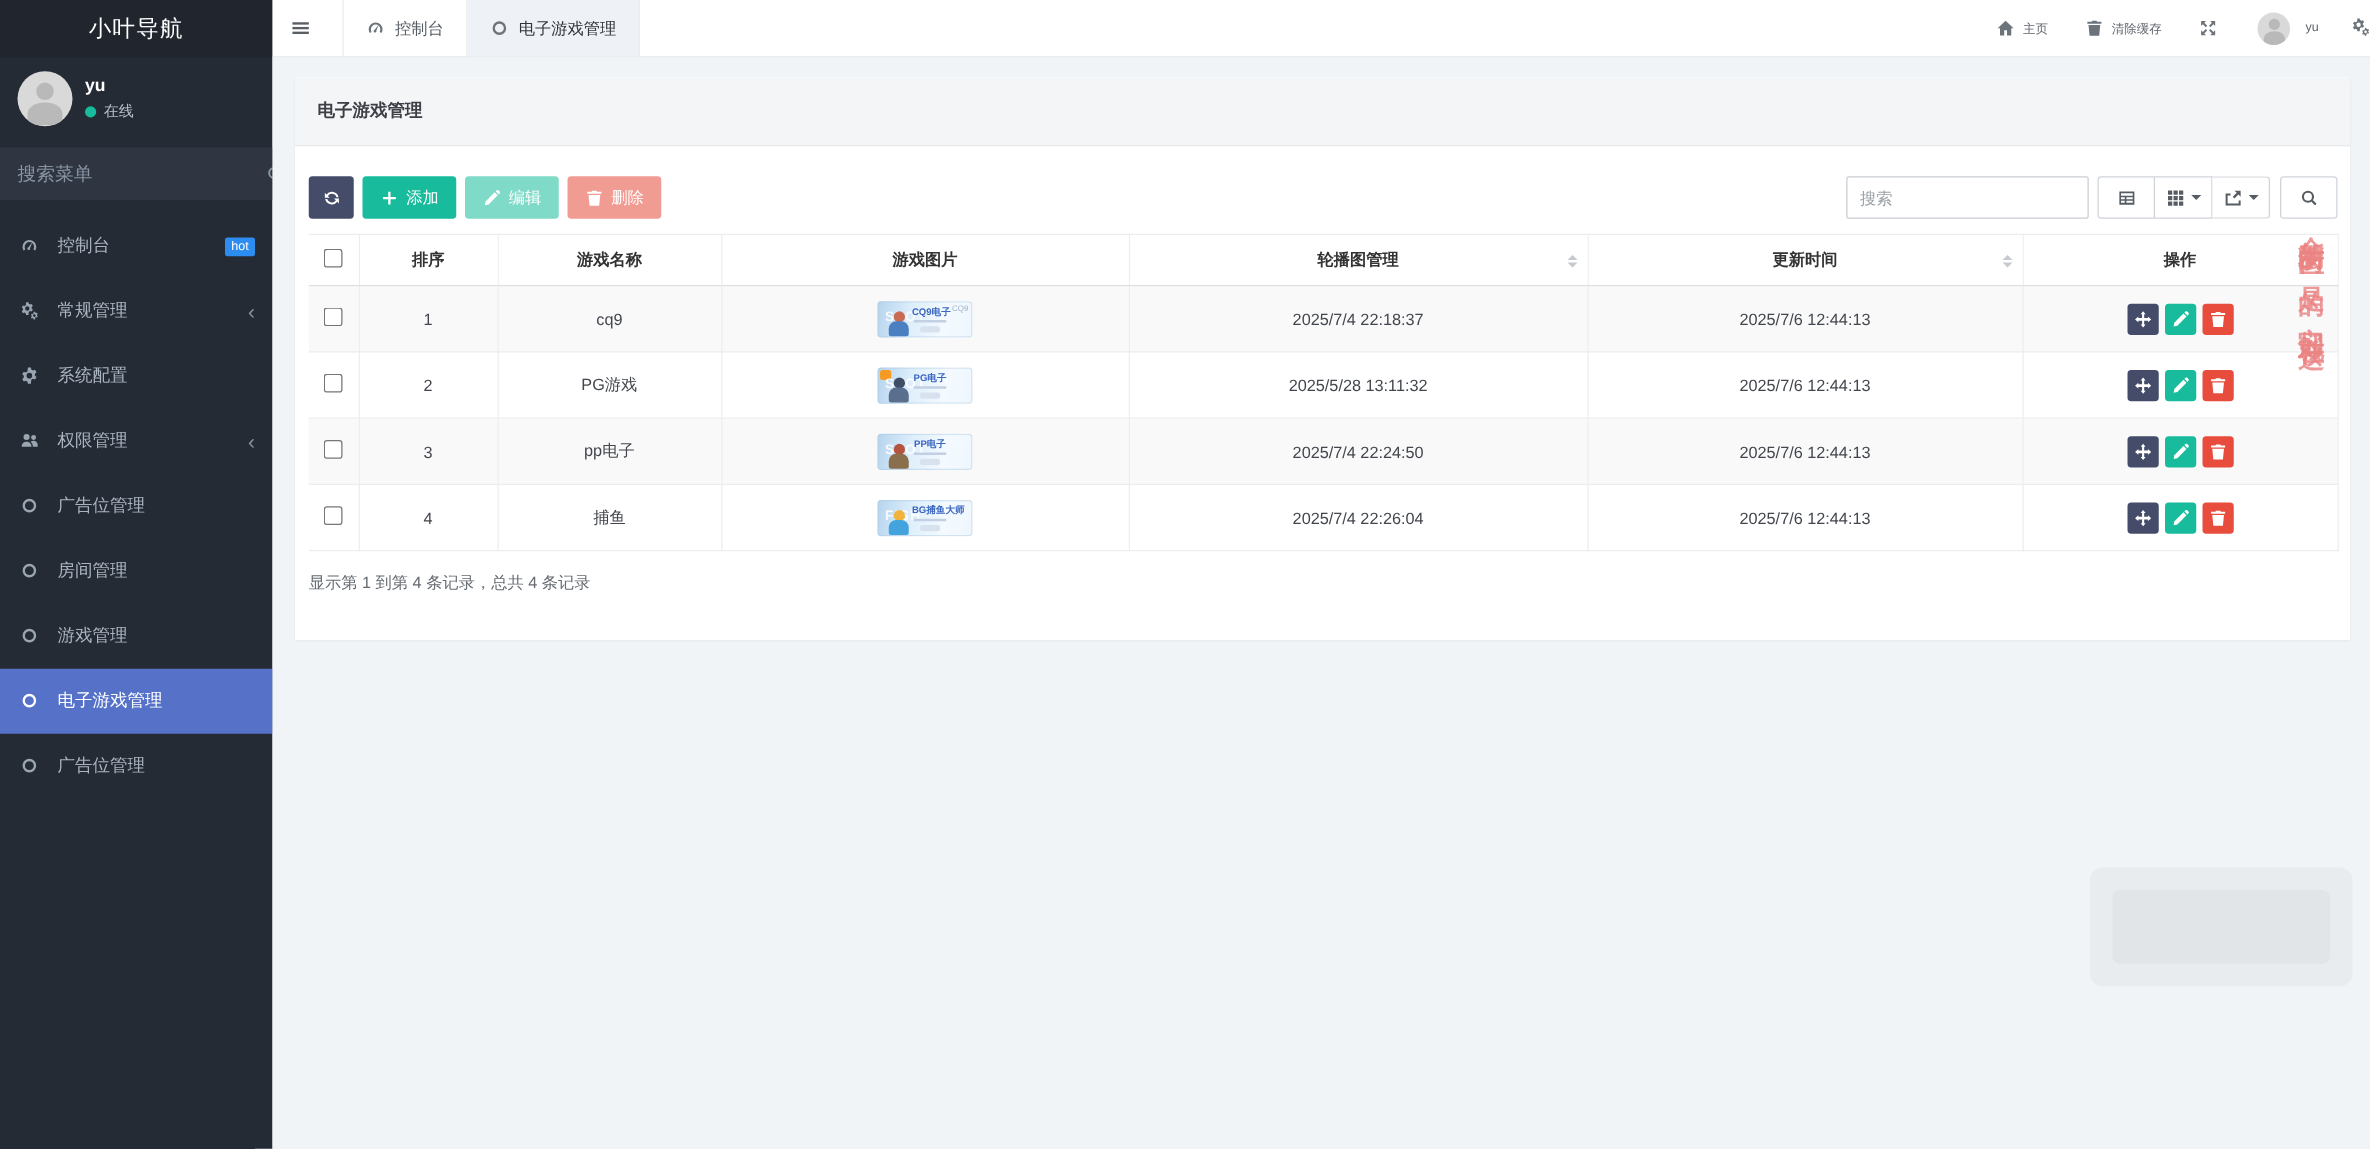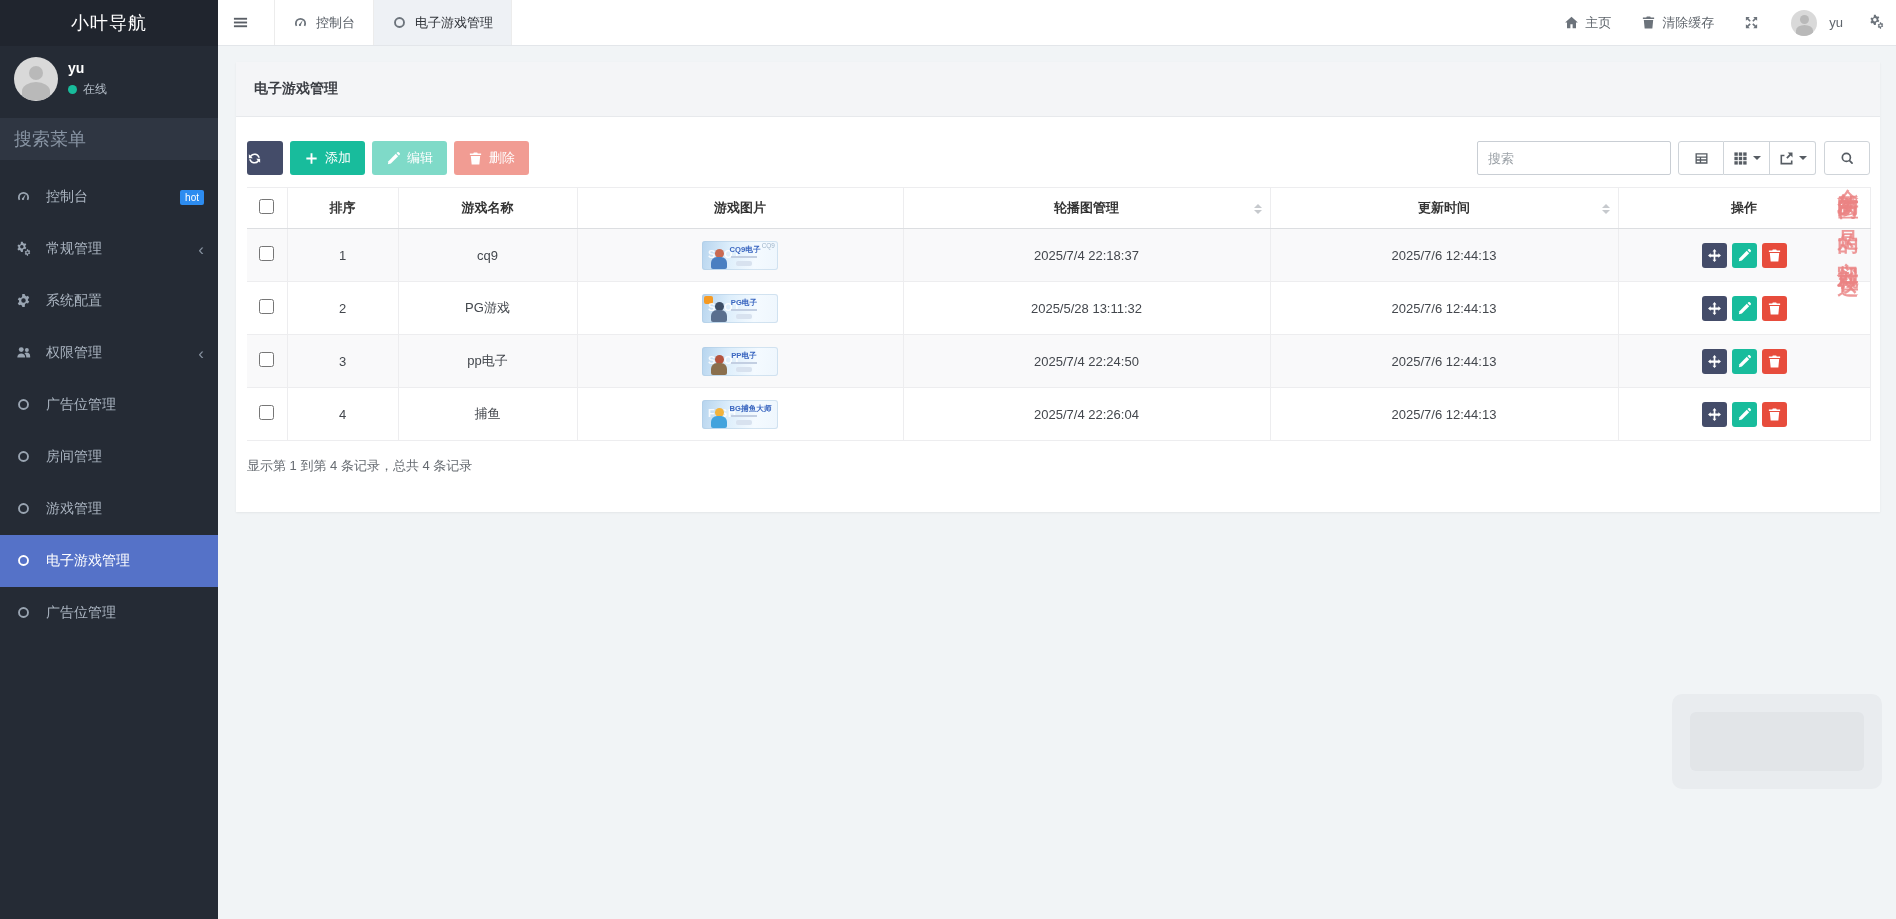--- a/index.html
+++ b/index.html
@@ -16,55 +16,55 @@
   .avatar:before{content:"";position:absolute;left:50%;top:9px;width:14px;height:14px;margin-left:-7px;border-radius:50%;background:#b9b9b9;}
   .avatar:after{content:"";position:absolute;left:50%;top:25px;width:28px;height:18px;margin-left:-14px;border-radius:50% 50% 0 0;background:#b9b9b9;}
   .avatar.small{width:26px;height:26px;}
   .avatar.small:before{top:5px;width:9px;height:9px;margin-left:-4.5px;}
   .avatar.small:after{top:15px;width:17px;height:11px;margin-left:-8.5px;}
   .uinfo{margin-left:10px;}
   .uname{color:#fff;font-weight:bold;font-size:14px;line-height:17px;}
   .ustatus{font-size:12px;color:#b7c0cb;display:flex;align-items:center;margin-top:4px;}
   .dot{width:9px;height:9px;border-radius:50%;background:#18bc9c;margin-right:6px;}
   .side-search{margin-top:6px;height:42px;background:#2f3642;display:flex;align-items:center;padding:0 14px;}
-  .side-search input{flex:1;background:transparent;border:none;outline:none;color:#cfd6df;font-size:18px;}
+  .side-search input{flex:1;background:transparent;border:none;outline:none;color:#cfd6df;font-size:15px;}
   .side-search input::placeholder{color:#8894a3;}
   .side-search .i{color:#8894a3;}
   .menu{margin-top:11px;}
   .mitem{height:52px;display:flex;align-items:center;padding:0 14px 0 16px;font-size:14px;color:#aab4c0;cursor:pointer;position:relative;}
   .mitem .i{width:18px;height:16px;margin-right:12px;color:#9aa5b2;flex:none;}
   .mitem.active{background:#5572c8;color:#fff;}
   .mitem.active .i{color:#fff;}
   .badge-hot{margin-left:auto;background:#2d8cf0;color:#fff;font-size:10px;line-height:15px;padding:0 5px;border-radius:2px;}
   .chev{margin-left:auto;color:#8792a0;font-size:17px;line-height:1;}
 
   
   .topbar{position:absolute;left:218px;top:0;right:0;height:46px;background:#fff;border-bottom:1px solid #e3e6ea;display:flex;align-items:stretch;}
   .burger{width:44px;display:flex;align-items:center;justify-content:center;color:#5a5f66;cursor:pointer;}
   .tab{display:flex;align-items:center;padding:0 18px;font-size:13px;color:#555b63;border-right:1px solid #ececec;cursor:pointer;}
   .tab .i{margin-right:8px;color:#6c737b;}
   .tab.first{margin-left:12px;border-left:1px solid #ececec;}
   .tab.active{background:#eef1f5;color:#30343a;}
-  .top-right{margin-left:auto;display:flex;align-items:center;padding-right:12px;color:#60666d;font-size:13px;}
+  .top-right{margin-left:auto;display:flex;align-items:center;color:#60666d;font-size:10px;}
   .top-act{display:flex;align-items:center;cursor:pointer;white-space:nowrap;}
   .top-act .i{margin-right:6px;color:#6c737b;}
   .g26{margin-left:30px;align-items:center;}
   .userchip{display:flex;align-items:center;margin-left:26px;cursor:pointer;}
   .userchip .nm{margin-left:12px;}
   .gearbtn{margin-left:26px;color:#6c737b;cursor:pointer;}
 
   
   .content{position:absolute;left:218px;top:46px;right:0;bottom:0;background:#f1f4f6;}
   .card{position:absolute;left:18px;top:16px;width:1644px;height:450px;background:#fff;box-shadow:0 1px 2px rgba(0,0,0,.06);}
   .card-head{height:55px;background:#f4f5f7;border-bottom:1px solid #e7e9ec;display:flex;align-items:center;
     padding-left:18px;font-weight:bold;font-size:14px;color:#3c3f45;}
   .card-body{padding:24px 10px 0 11px;position:relative;}
   .toolbar{display:flex;align-items:center;height:34px;margin-bottom:12px;}
   .btn{height:34px;border:none;border-radius:3px;color:#fff;font-size:13px;display:inline-flex;align-items:center;
-    justify-content:flex-start;padding:0 14px;margin-right:7px;cursor:pointer;}
+    justify-content:center;padding:0 14px;margin-right:7px;cursor:pointer;}
   .btn .i{margin-right:6px;}
   .btn.refresh{background:#444c69;width:36px;padding:0;}
   .btn.refresh .i{margin:0;}
   .btn.add{background:#18bc9c;}
   .btn.edit{background:#18bc9c;opacity:.55;}
   .btn.del{background:#e74c3c;opacity:.55;}
   .tb-right{margin-left:auto;display:flex;align-items:center;}
   .srch{width:194px;height:34px;border:1px solid #c9ced4;border-radius:2px;padding:0 10px;font-size:13px;color:#555;outline:none;}
   .srch::placeholder{color:#9aa0a6;}
   .btn-group{display:flex;margin-left:7px;}

